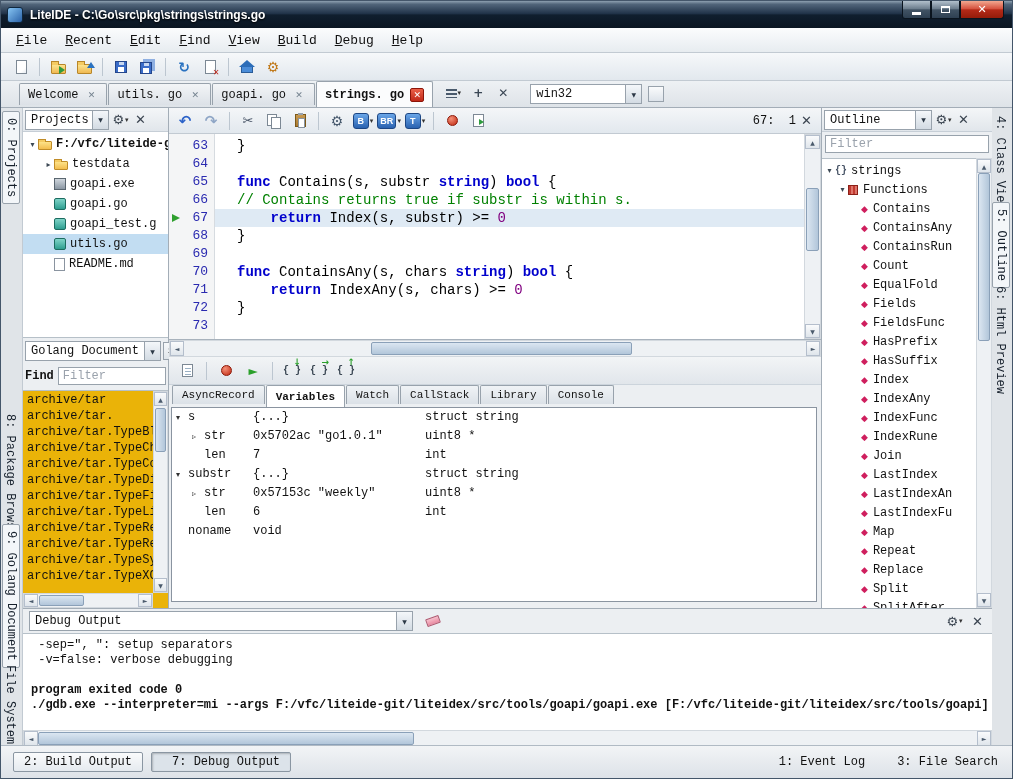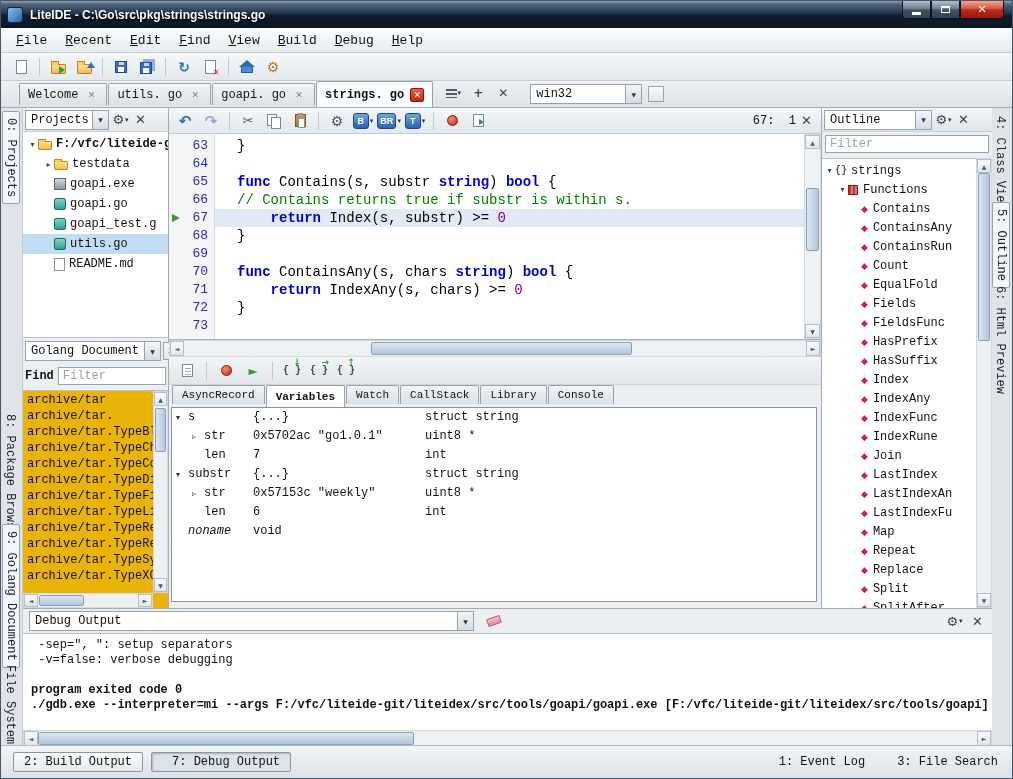--- a/index.html
+++ b/index.html
@@ -138,21 +138,21 @@
   .outline-tree{position:absolute;top:50px;left:0;right:16px;bottom:0;background:#fff;border-top:1px solid #b6c0c8;overflow:hidden;padding-top:2px;}
   .orow{height:19px;display:flex;align-items:center;white-space:nowrap;}
   .or-diamond{color:#cf1f5e;font-size:9px;margin-right:5px;font-family:"DejaVu Sans",sans-serif;}
   .or-braces{color:#4a5668;font-weight:bold;font-size:10px;margin-right:4px;}
   .or-func-icon{width:10px;height:10px;margin-right:5px;border:1px solid #8c2018;
     background:repeating-linear-gradient(90deg,#c23a30 0 2px,#df756b 2px 4px);}
   .outline-vsb{right:0;top:50px;bottom:0;width:16px;}
   
   .output-panel{position:absolute;left:22px;top:607px;width:969px;height:139px;background:#eceff2;border-top:1px solid #a3adb7;}
   .out-header{height:24px;display:flex;align-items:center;gap:8px;padding:0 6px;}
-  .out-combo{width:445px;}
+  .out-combo{width:384px;}
   .out-right{margin-left:auto;display:flex;gap:6px;align-items:center;}
   .out-content{position:absolute;top:24px;left:0;right:0;height:98px;background:#fff;border-top:1px solid #b6c0c8;border-bottom:1px solid #c6ced6;
     padding:4px 8px;overflow:hidden;}
   .out-line{font-size:12px;line-height:15px;white-space:pre;}
   .out-line.bold{font-weight:bold;}
   .out-hsb{left:0;right:0;bottom:0;height:17px;}
   
   .statusbar{position:absolute;left:0;right:0;bottom:0;height:33px;display:flex;align-items:center;padding:0 12px;
     background:linear-gradient(#f2f4f6,#dde2e8);border-top:1px solid #b0bac4;}
   .status-left{display:flex;align-items:center;}
@@ -560,21 +560,21 @@
             <div class="vc c-name" style="padding-left: 20px;"><span class="vexp">▹</span><span>str</span></div>
             <div class="vc c-value">0x57153c "weekly"</div>
             <div class="vc c-type">uint8 *</div>
           </div>
           <div class="var-row">
             <div class="vc c-name" style="padding-left: 20px;"><span class="vexp"></span><span>len</span></div>
             <div class="vc c-value">6</div>
             <div class="vc c-type">int</div>
           </div>
           <div class="var-row">
-            <div class="vc c-name" style="padding-left: 4px; font-style: italic;"><span class="vexp"></span><span>noname</span></div>
+            <div class="vc c-name" style="padding-left: 4px;"><span class="vexp"></span><span>noname</span></div>
             <div class="vc c-value">void</div>
           </div>
         </div>
     </div>
   </div>
 
   <div class="right-panel">
     <div class="panel-header">
       <div class="combo outline-combo">
         <span class="combo-text">Outline</span>

